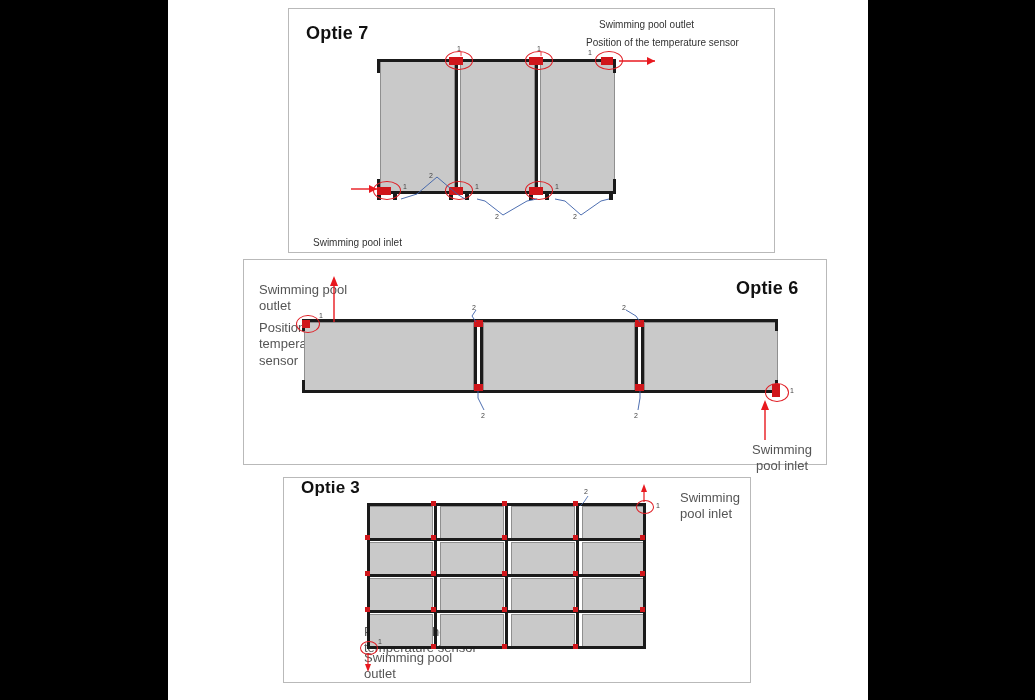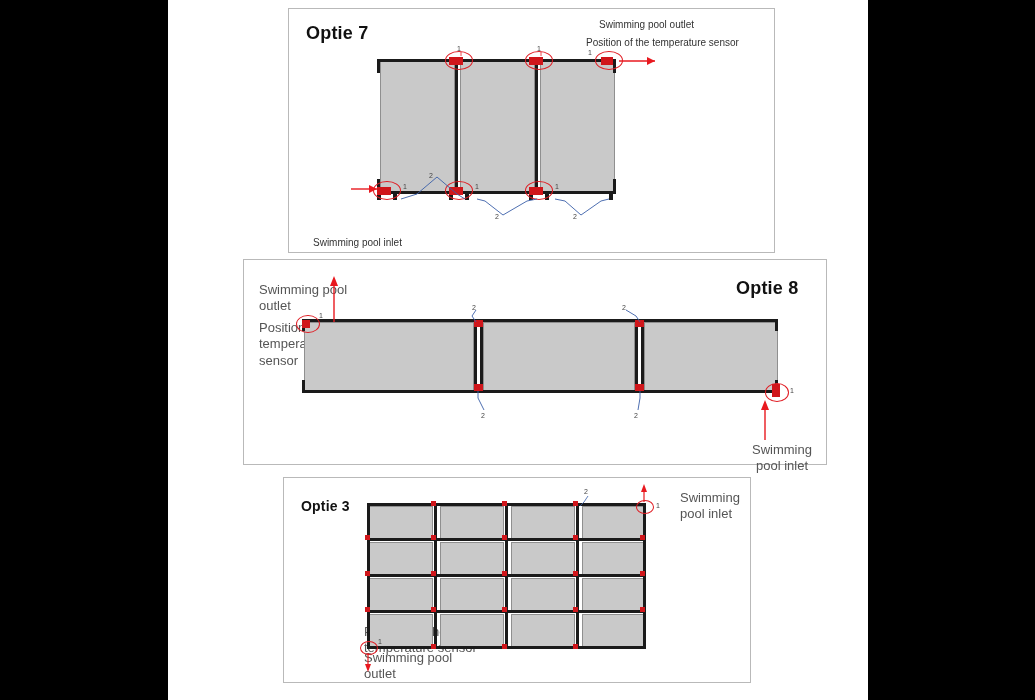--- a/index.html
+++ b/index.html
@@ -92,21 +92,21 @@
       <polyline points="214,206 238,192 248,190" fill="none" stroke="#3a5fa8" stroke-width="0.9"></polyline>
       <polyline points="292,206 276,192 266,190" fill="none" stroke="#3a5fa8" stroke-width="0.9"></polyline>
       <polyline points="292,206 312,192 320,190" fill="none" stroke="#3a5fa8" stroke-width="0.9"></polyline>
 
       <line x1="172" y1="43" x2="172" y2="47" stroke="#e8191f" stroke-width="0.8"></line>
       <line x1="252" y1="43" x2="252" y2="47" stroke="#e8191f" stroke-width="0.8"></line>
     </svg>
   </div>
 
   <div class="panel" style="left:75px;top:259px;width:582px;height:204px;">
-    <div class="title" style="left:492px;top:18px;font-size:18px;">Optie 8</div>
+    <div class="title" style="left:492px;top:18px;font-size:18px;">Optie 6</div>
     <div class="lbl" style="left:15px;top:22px;white-space:pre-line;">Swimming pool
 outlet</div>
     <div class="lbl" style="left:15px;top:60px;white-space:pre-line;">Position of the
 temperature
 sensor</div>
     <div class="lbl" style="left:508px;top:182px;white-space:pre-line;text-align:center;">Swimming
 pool inlet</div>
 
     <div class="mod" style="left:60px;top:62px;width:168px;height:68px;"></div>
     <div class="mod" style="left:239px;top:62px;width:150px;height:68px;"></div>
@@ -146,21 +146,21 @@
       <line x1="521" y1="180" x2="521" y2="144" stroke="#e8191f" stroke-width="1.4"></line>
       <polygon points="521,140 517,150 525,150" fill="#e8191f"></polygon>
       <polyline points="232,50 228,56 232,62" fill="none" stroke="#3a5fa8" stroke-width="0.9"></polyline>
       <polyline points="382,50 392,56 396,62" fill="none" stroke="#3a5fa8" stroke-width="0.9"></polyline>
       <polyline points="240,150 234,138 234,131" fill="none" stroke="#3a5fa8" stroke-width="0.9"></polyline>
       <polyline points="394,150 396,138 396,131" fill="none" stroke="#3a5fa8" stroke-width="0.9"></polyline>
     </svg>
   </div>
 
   <div class="panel" style="left:115px;top:477px;width:466px;height:204px;">
-    <div class="title" style="left:17px;top:20px;font-size:14px;">Optie 3</div>
+    <div class="title" style="left:17px;top:0;font-size:17px;">Optie 3</div>
     <div class="lbl" style="left:396px;top:12px;white-space:pre-line;">Swimming
 pool inlet</div>
     <div class="lbl" style="left:80px;top:146px;white-space:pre-line;">Position of the
 temperature sensor</div>
     <div class="lbl" style="left:80px;top:172px;white-space:pre-line;">Swimming pool
 outlet</div>
 
     <div class="mod" style="left:85px;top:28px;width:62px;height:31px;"></div>
     <div class="mod" style="left:156px;top:28px;width:62px;height:31px;"></div>
     <div class="mod" style="left:227px;top:28px;width:62px;height:31px;"></div>

